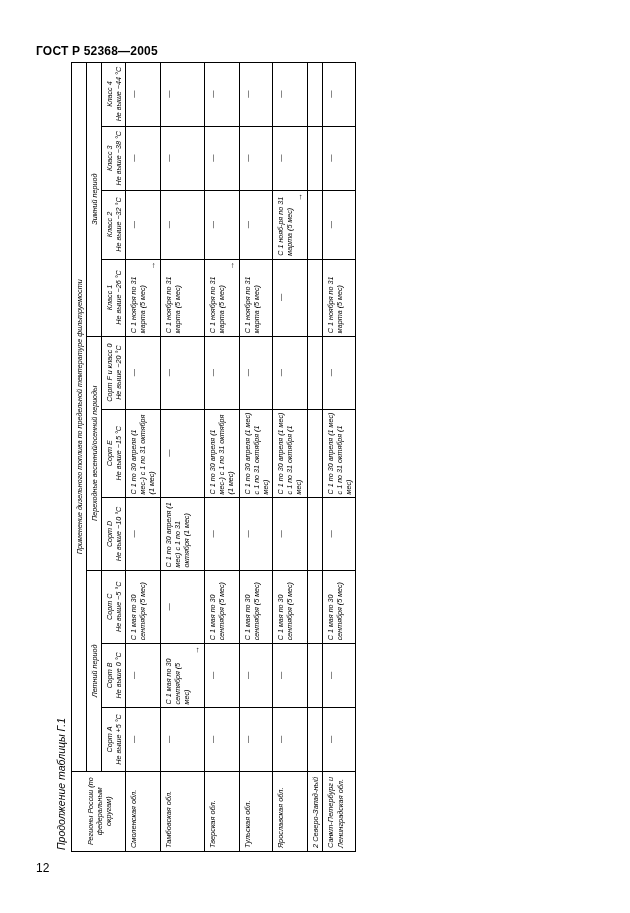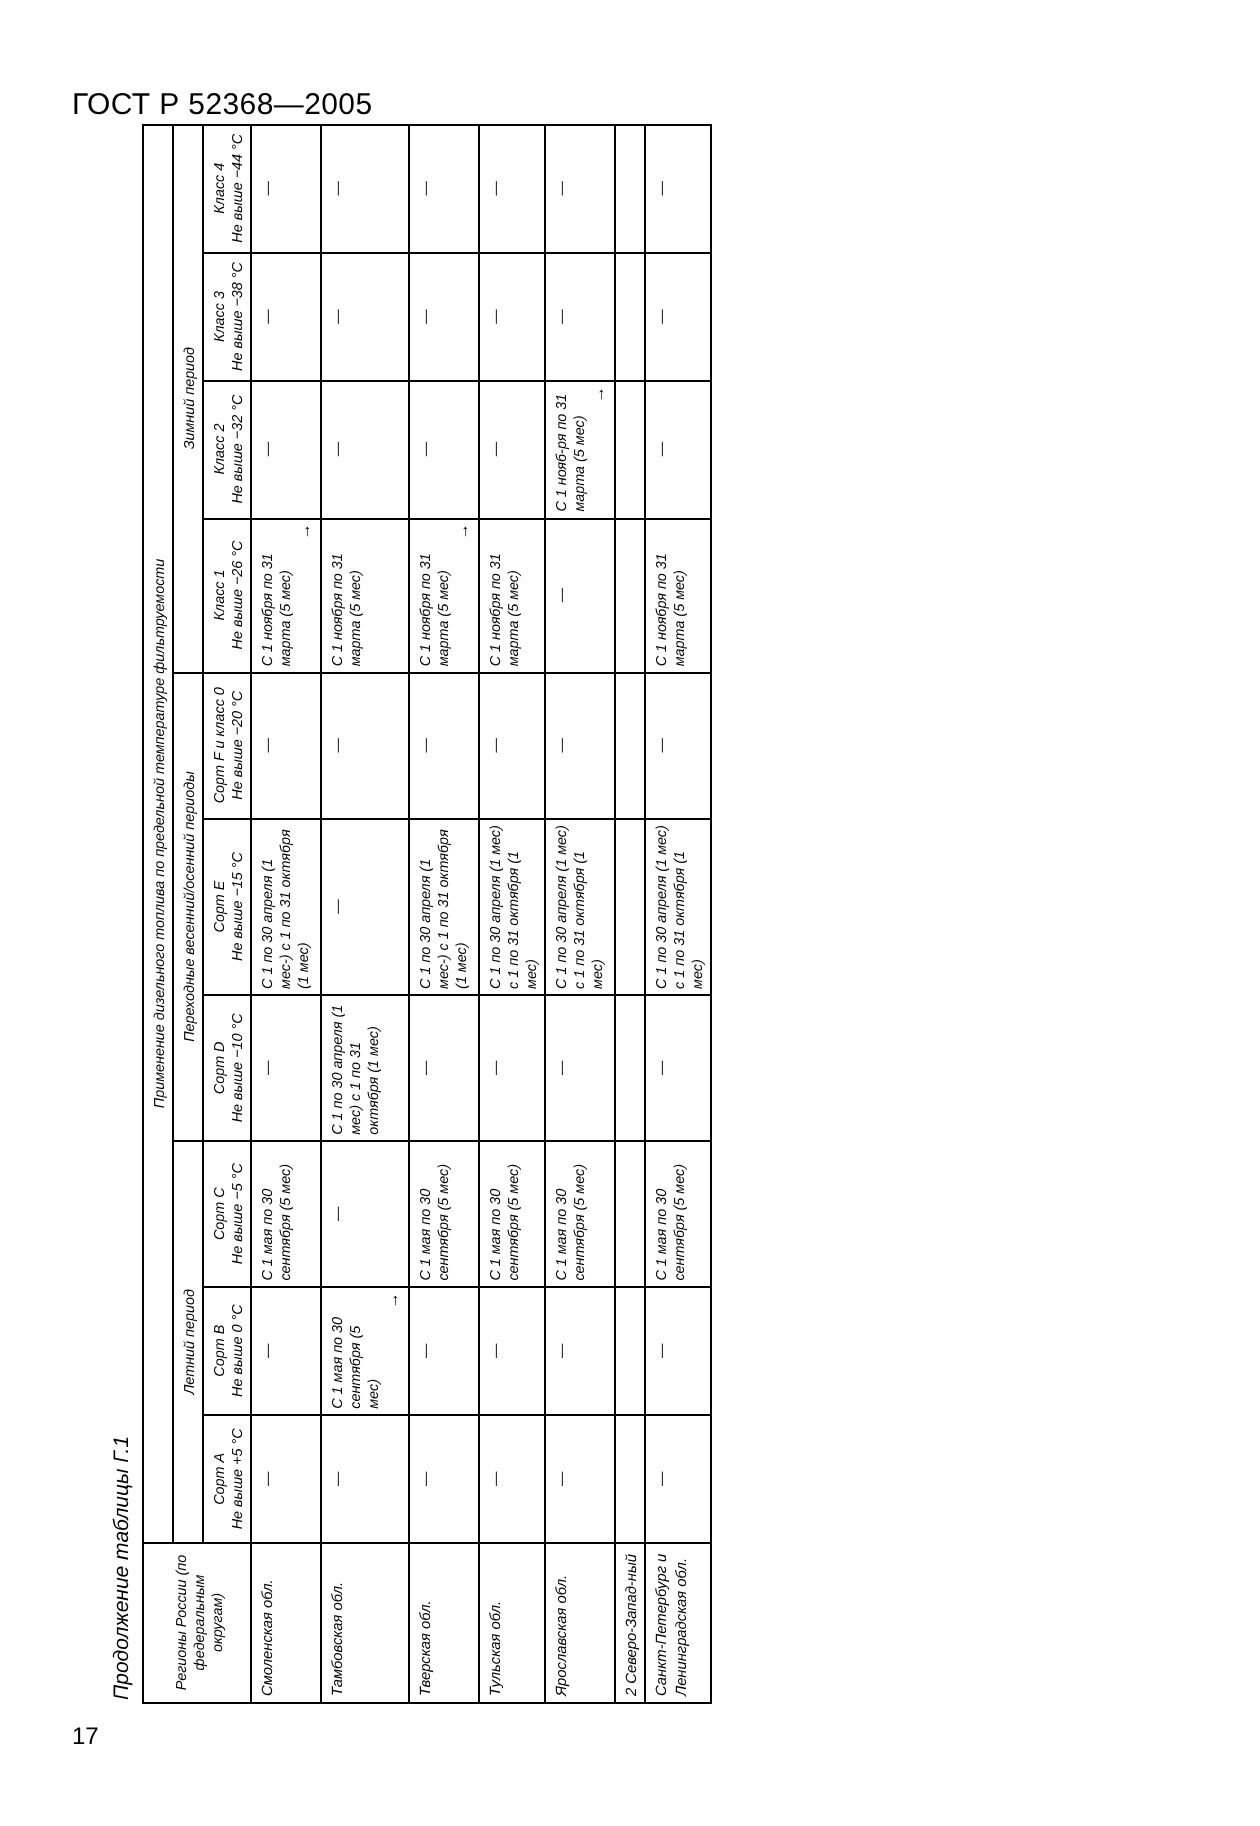--- a/index.html
+++ b/index.html
@@ -19,22 +19,22 @@
     position: absolute;
     left: 0; top: 0;
     width: 630px;
     height: 913px;
   }
   
   .doc-header {
     position: absolute;
     left: 36px;
     top: 44px;
-    font-size: 15px;
-    font-weight: normal;
+    font-size: 12px;
+    font-weight: bold;
     letter-spacing: 0.2px;
   }
   .page-number {
     position: absolute;
     left: 36px;
     top: 861px;
     font-size: 12px;
   }
   
   .rot-wrap {
@@ -105,21 +105,21 @@
   }
   .grp-title { font-size: 7.2px; }
 </style>
 </head>
 <body>
 
 <div class="page">
 
   <div class="doc-header">ГОСТ Р 52368—2005</div>
 
-  <div class="page-number">17</div>
+  <div class="page-number">12</div>
 
   <div class="rot-wrap">
     <div class="rot-inner">
 
       <div class="caption">Продолжение таблицы Г.1</div>
 
       <table class="main">
         <colgroup>
           <col style="width:72px">
           <col style="width:58px">

